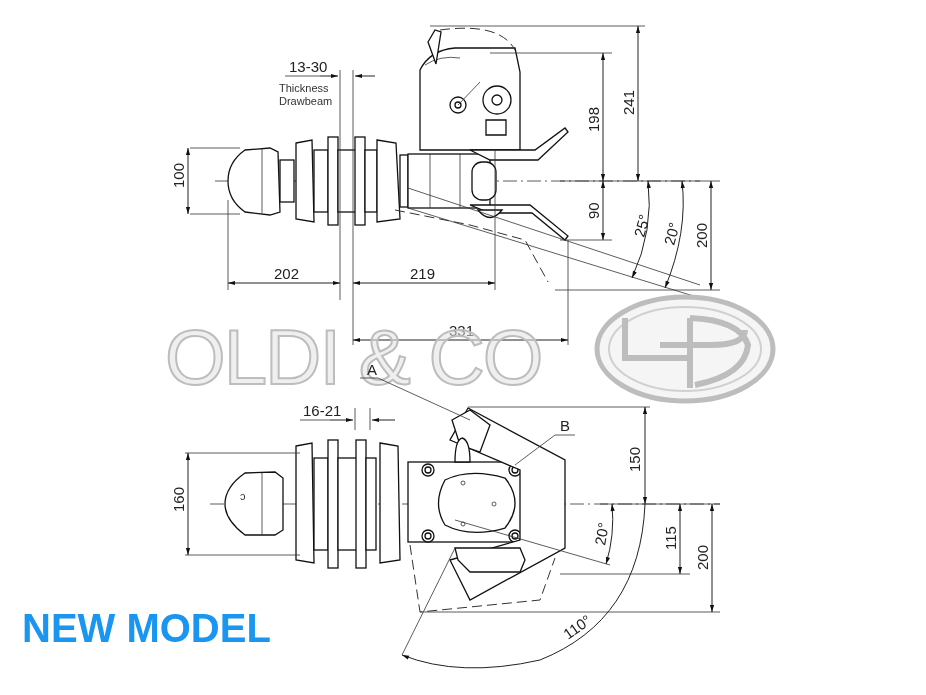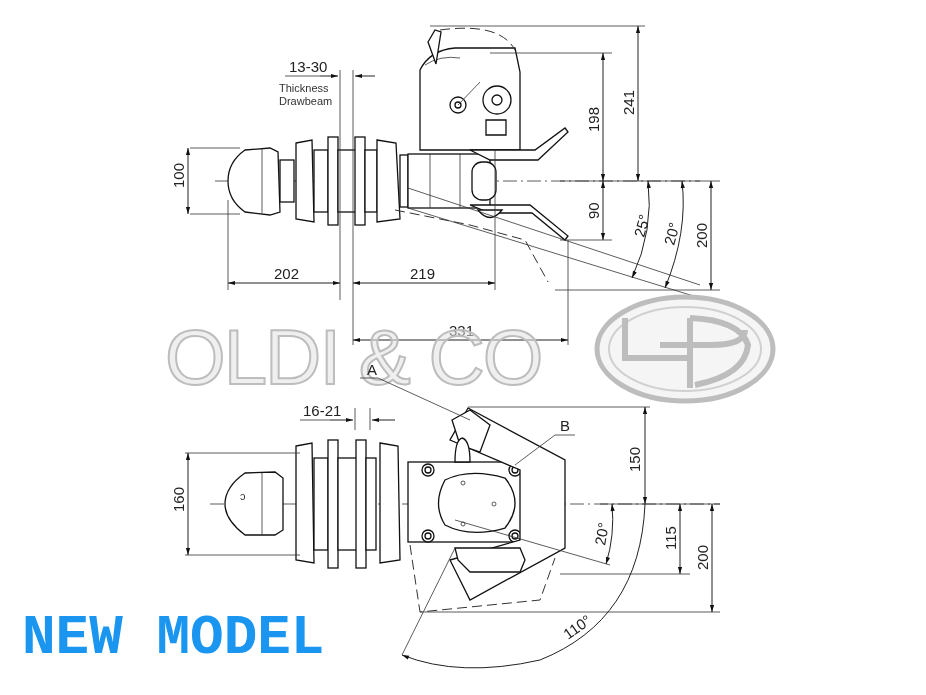--- a/index.html
+++ b/index.html
@@ -6,21 +6,21 @@
   body { width:926px; height:695px; position:relative; overflow:hidden; font-family:"Liberation Sans", sans-serif; }
   #canvas { position:absolute; left:0; top:0; width:926px; height:695px; }
   .dimtext { font-family:"Liberation Sans", sans-serif; font-size:15px; fill:#222; }
   .smalltext { font-family:"Liberation Sans", sans-serif; font-size:11px; fill:#333; }
   .ln { stroke:#222; stroke-width:1; fill:none; }
   .thin { stroke:#333; stroke-width:0.8; fill:none; }
   .dash { stroke:#333; stroke-width:0.8; fill:none; stroke-dasharray:14 4 2 4; }
   .dash2 { stroke:#333; stroke-width:1; fill:none; stroke-dasharray:10 5; }
   .part { stroke:#111; stroke-width:1.3; fill:#fff; }
   .wm { font-family:"Liberation Sans", sans-serif; font-size:78px; fill:rgba(225,225,225,0.55); stroke:#bdbdbd; stroke-width:2; letter-spacing:-2px; }
-  .badge { position:absolute; left:22px; top:606px; font-family:Liberation Mono, monospace; font-weight:bold; font-size:56px; color:#1a96f0; letter-spacing:0px; }
+  .badge { position:absolute; left:22px; top:606px; font-family:Liberation Sans, sans-serif; font-weight:bold; font-size:40px; color:#1a96f0; letter-spacing:0px; }
 </style>
 </head>
 <body>
 
 <svg id="canvas" viewBox="0 0 926 695" xmlns="http://www.w3.org/2000/svg">
   <defs>
     <marker id="arr" viewBox="0 0 10 10" refX="10" refY="5" markerWidth="9" markerHeight="7" orient="auto-start-reverse">
       <path d="M0,2 L10,5 L0,8 z" fill="#111"></path>
     </marker>
   </defs>

